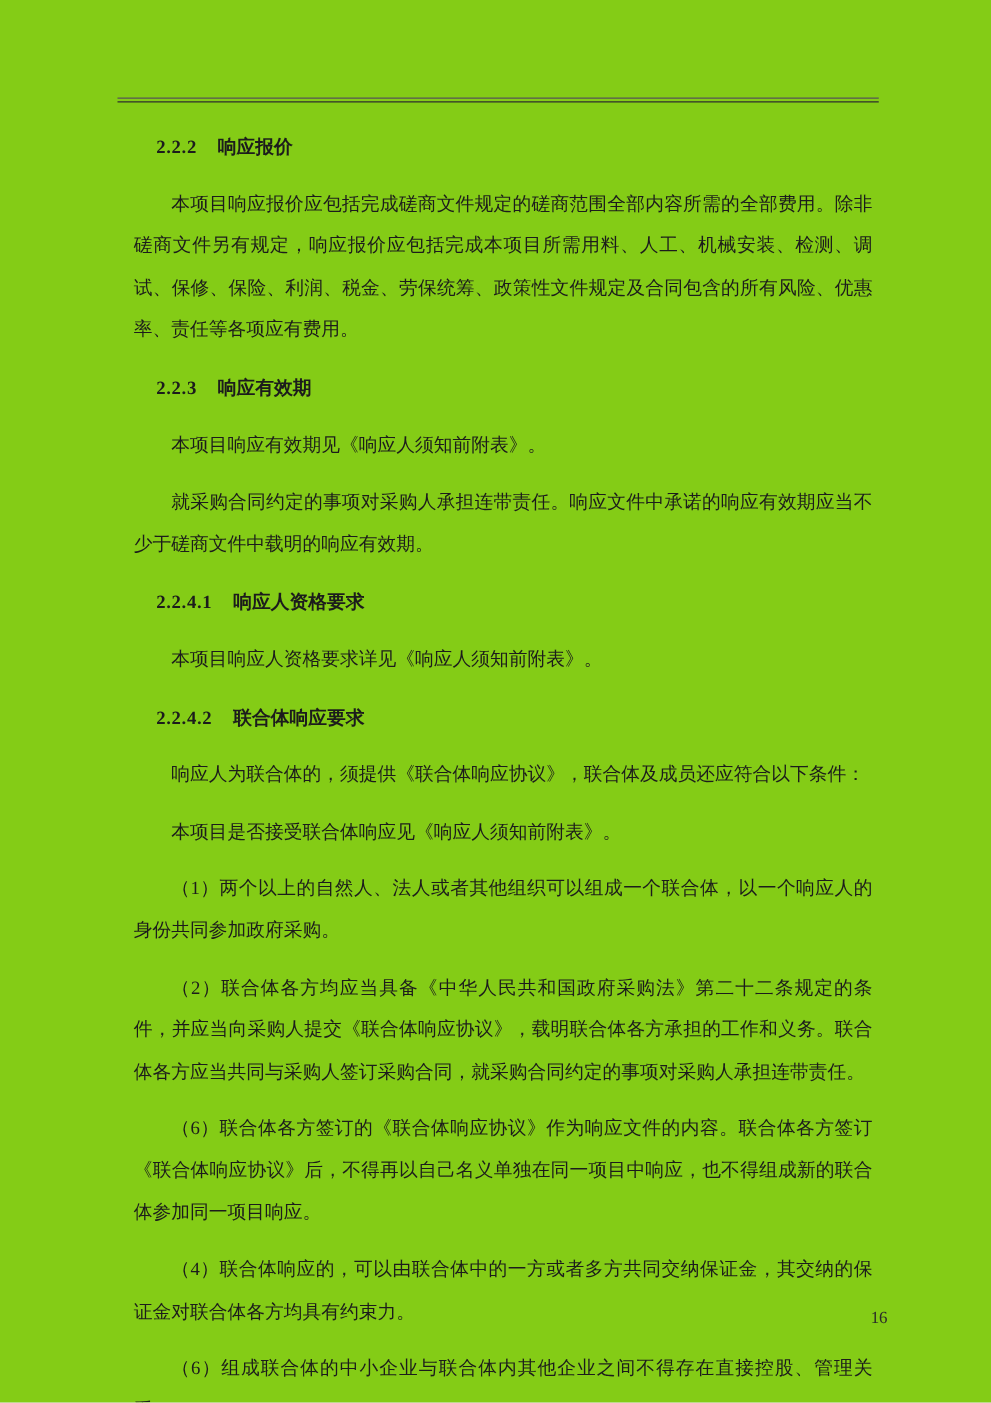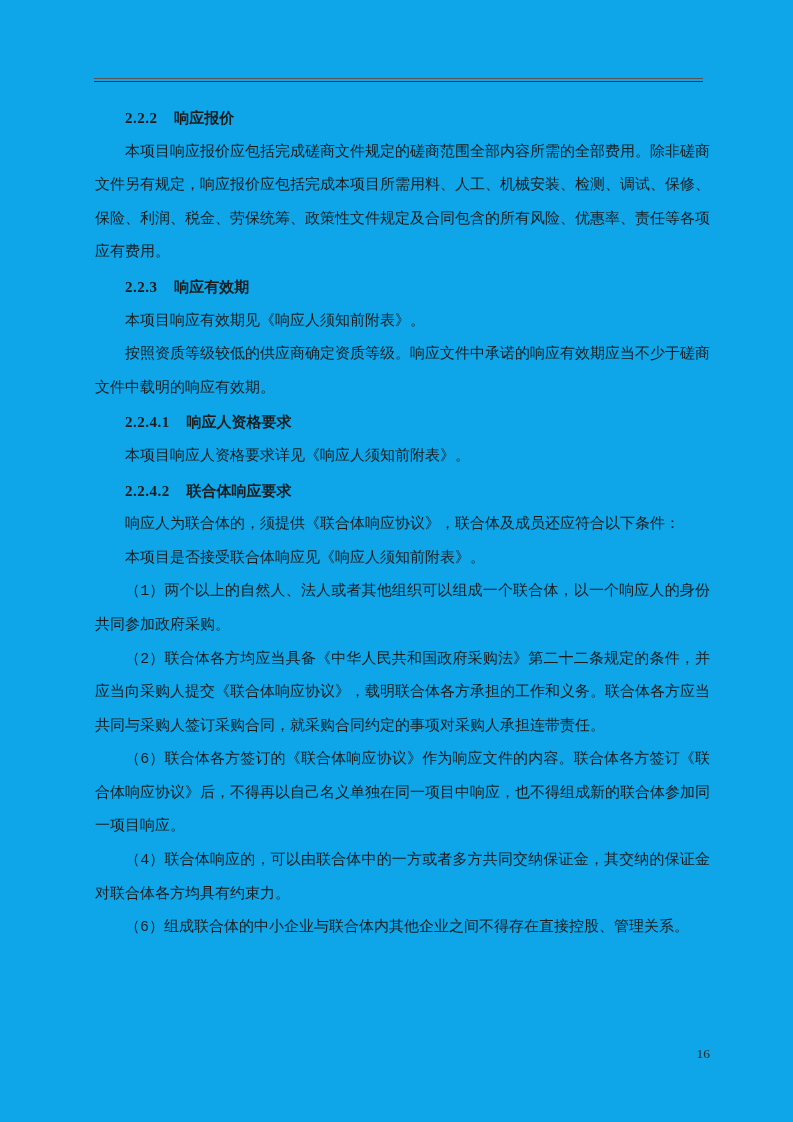--- a/index.html
+++ b/index.html
@@ -1,21 +1,21 @@
 <!DOCTYPE html>
 <html><head>
 <meta charset="utf-8">
 <style>
   html, body { margin: 0; padding: 0; background: #e9e9e9; }
   .page {
     position: relative;
     width: 793px;
     height: 1122px;
     margin: 0 auto;
-    background: #0ea5e9;
+    background: #84cc16;
     overflow: hidden;
   }
   
   .header-rule {
     position: absolute;
     left: 94px;
     top: 78px;
     width: 609px;
     height: 2px;
     border-top: 1.5px solid #565656;
@@ -27,23 +27,22 @@
     top: 101px;
     width: 615px;
     font-family: "Liberation Serif", "DejaVu Serif", serif;
     font-size: 15px;
     line-height: 33.6px;
     color: #1c1c1c;
     text-align: justify;
     text-justify: inter-ideograph;
   }
   .content p.para {
-    margin: 0;
+    margin: 12px;
     text-indent: 2em;
-    font-family: Liberation Mono, monospace;
   }
   .heading {
     margin: 0;
     font-size: 15px;
     line-height: 33.6px;
     text-indent: 2em;
     font-weight: bold;
     text-align: left;
   }
   .heading .hnum {
@@ -80,21 +79,21 @@
     </h3>
 
     <p class="para">本项目响应报价应包括完成磋商文件规定的磋商范围全部内容所需的全部费用。除非磋商文件另有规定，响应报价应包括完成本项目所需用料、人工、机械安装、检测、调试、保修、保险、利润、税金、劳保统筹、政策性文件规定及合同包含的所有风险、优惠率、责任等各项应有费用。</p>
 
     <h3 class="heading">
       <span class="hnum">2.2.3</span>
       <span class="htitle">响应有效期</span>
     </h3>
 
     <p class="para">本项目响应有效期见《响应人须知前附表》。</p>
-    <p class="para">按照资质等级较低的供应商确定资质等级。响应文件中承诺的响应有效期应当不少于磋商文件中载明的响应有效期。</p>
+    <p class="para">就采购合同约定的事项对采购人承担连带责任。响应文件中承诺的响应有效期应当不少于磋商文件中载明的响应有效期。</p>
 
 
     <h3 class="heading">
       <span class="hnum">2.2.4.1</span>
       <span class="htitle">响应人资格要求</span>
     </h3>
 
     <p class="para">本项目响应人资格要求详见《响应人须知前附表》。</p>
 
     <h3 class="heading">

